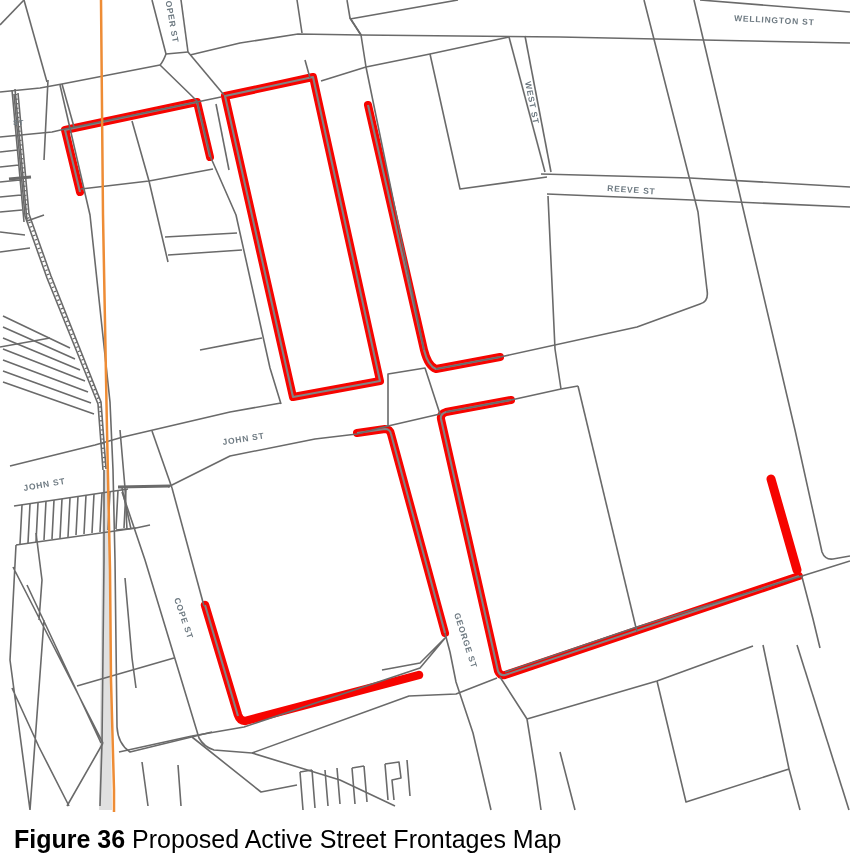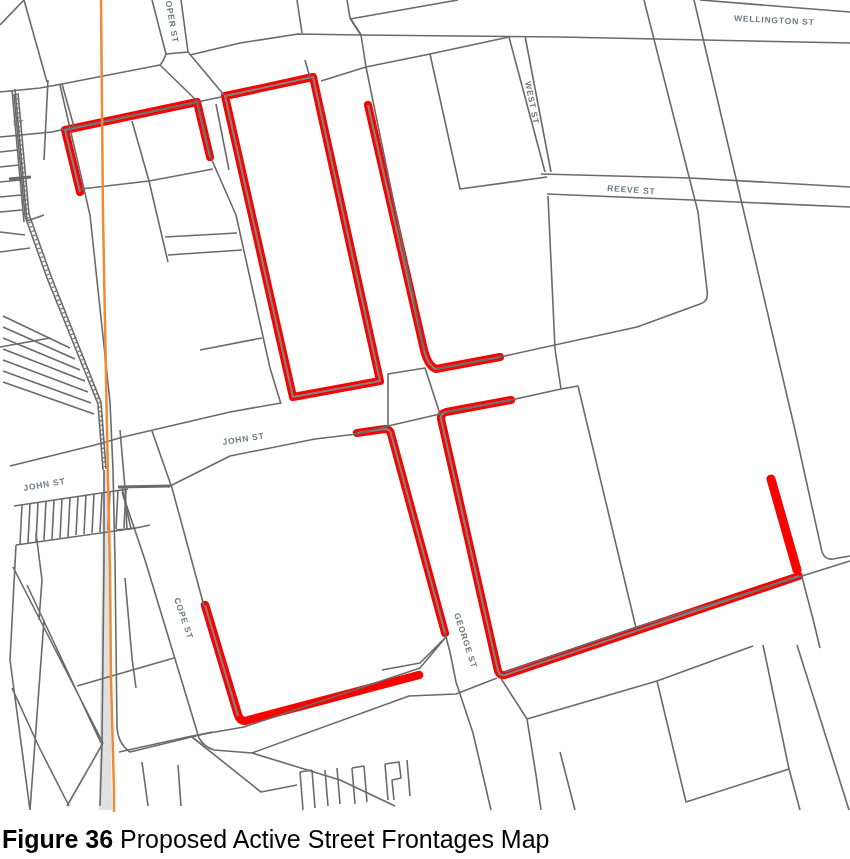--- a/index.html
+++ b/index.html
@@ -1,16 +1,16 @@
 <!DOCTYPE html>
 <html><head>
 <meta charset="utf-8">
 <style>
   html,body{margin:0;padding:0;background:#ffffff;width:850px;height:859px;overflow:hidden;}
-  .caption{position:absolute;left:2px;top:825px;font-family:"Liberation Sans",sans-serif;font-size:25px;color:#000;white-space:nowrap;}
+  .caption{position:absolute;left:14px;top:825px;font-family:"Liberation Sans",sans-serif;font-size:25px;color:#000;white-space:nowrap;}
   .caption b{font-weight:bold;}
   svg{display:block;}
   .lbl{font-family:"Liberation Sans",sans-serif;font-weight:bold;font-size:8.5px;fill:#6e7a82;letter-spacing:0.8px;}
 </style>
 </head>
 <body>
 
 <svg width="850" height="815" viewBox="0 0 850 815">
 
 <polygon points="103,470 108,470 112,810 99,810" fill="#e0e0e0"></polygon>

